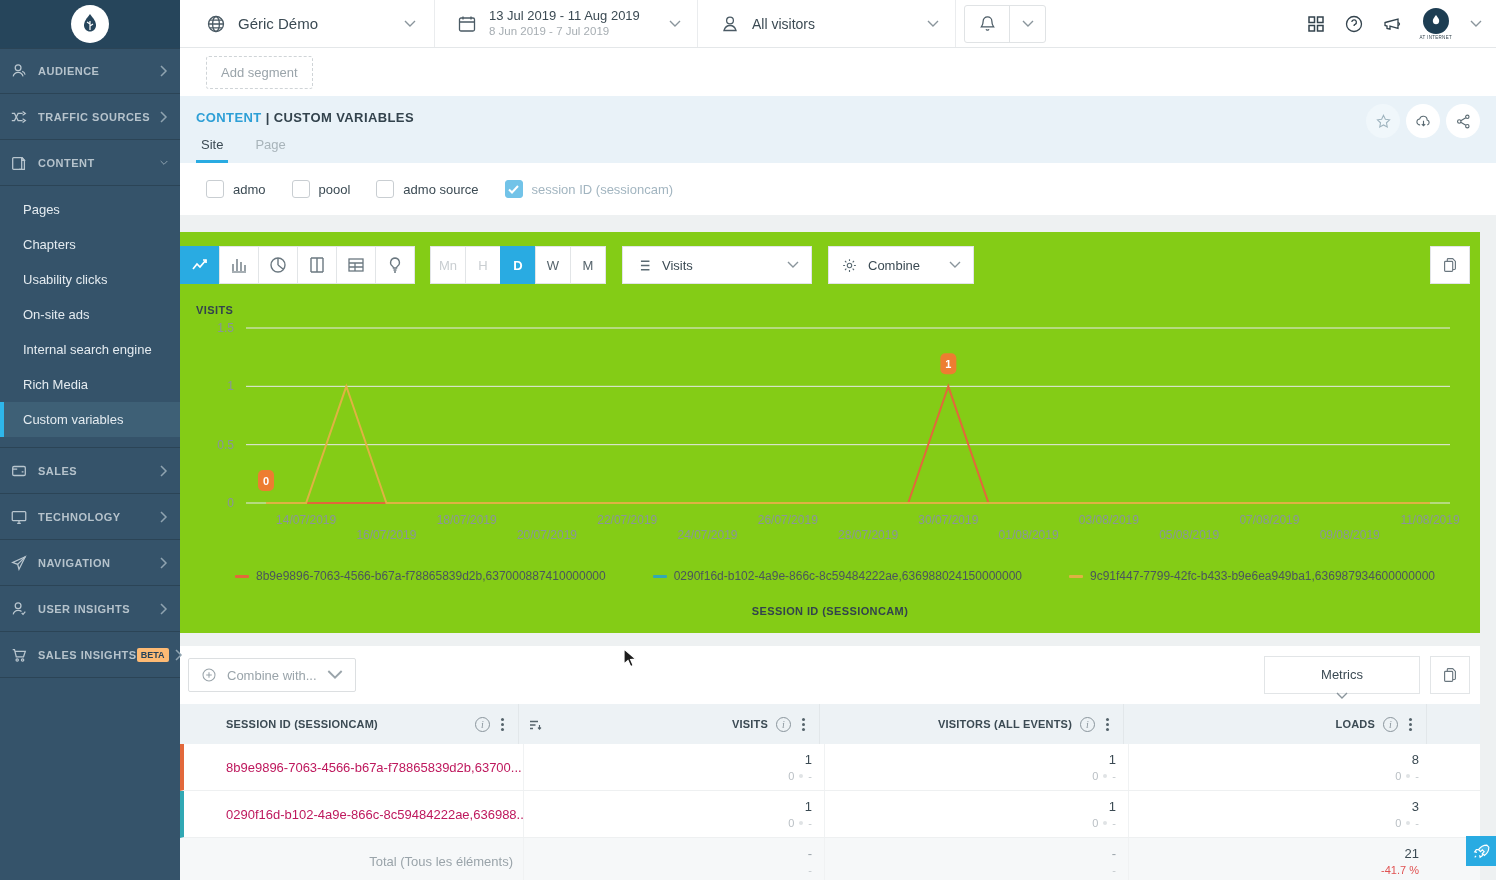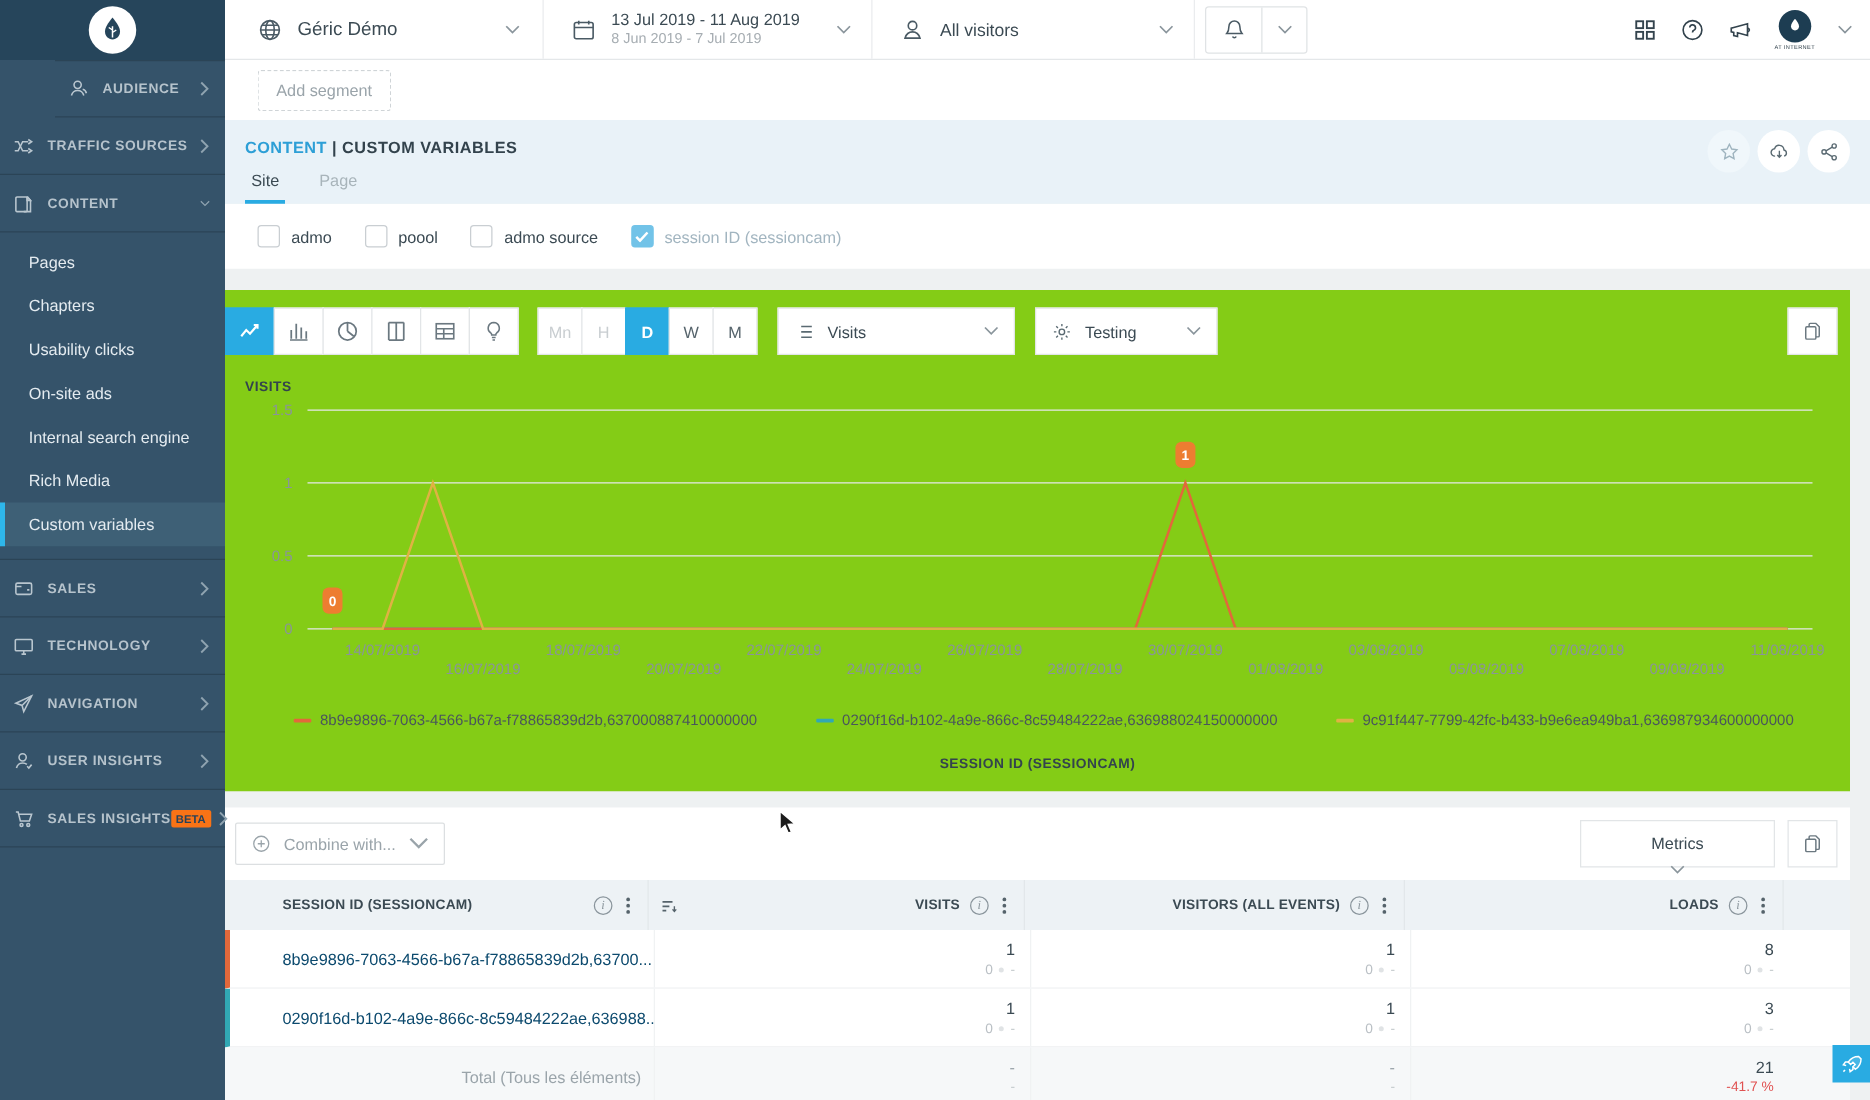--- a/index.html
+++ b/index.html
@@ -4,27 +4,27 @@
 <style>
   * { margin:0; padding:0; box-sizing:border-box; }
   html,body { width:1496px; height:880px; overflow:hidden; background:#eef1f2;
     font-family:"Liberation Sans", sans-serif; color:#3b4a53; }
 
   
   #sidebar { position:absolute; left:0; top:0; width:180px; height:880px; background:#35536a; z-index:5; }
   .logo-block { height:48px; background:#26455b; display:flex; align-items:center; justify-content:center; cursor:pointer; }
   .logo-circle { width:38px; height:38px; border-radius:50%; background:#fff; display:flex; align-items:center; justify-content:center; }
   .nav-section { height:46px; display:flex; align-items:center; padding:0 12px 0 8px; border-bottom:1px solid rgba(0,0,0,.18); cursor:pointer; }
-  .nav-section:first-child { border-top:1px solid rgba(0,0,0,.18);margin-left:44px; }
+  .nav-section:first-child { border-top:1px solid rgba(0,0,0,.18); }
   .nicon { width:22px; height:20px; display:flex; align-items:center; justify-content:center; color:#b9c6cf; margin-right:8px; flex:none; }
   .nicon svg { width:18px; height:18px; }
   .nlabel { font-size:11px; font-weight:bold; letter-spacing:.5px; color:#b6c3cc; flex:1; white-space:nowrap; }
   .nchev { color:#8fa3b0; display:flex; }
   .nchev svg { width:8px; height:12px; }
-  .beta-badge { background:#f97316; color:#27425a; font-size:9px; font-weight:bold; border-radius:2px; padding:2px 4px; margin-right:6px; }
+  .beta-badge { background:#fdba74; color:#27425a; font-size:9px; font-weight:bold; border-radius:2px; padding:2px 4px; margin-right:6px; }
   .nav-sub { padding:6px 0 10px 0; border-bottom:1px solid rgba(0,0,0,.18); }
   .nav-subitem { height:35px; line-height:35px; padding-left:23px; font-size:13px; color:#e4ebf0; cursor:pointer; border-left:4px solid transparent; padding-left:19px; }
   .nav-subitem.selected { background:#3e6076; border-left-color:#2eb6ea; }
 
   
   #main { margin-left:180px; }
 
   
   #topbar { height:48px; background:#fff; border-bottom:1px solid #e4e7e9; display:flex; align-items:stretch; }
   .tb-section { display:flex; align-items:center; border-right:1px solid #eaecee; cursor:pointer; }
@@ -125,21 +125,21 @@
   .th:last-child { border-right:none; }
   .th-first { padding-left:46px; }
   .th-spacer { flex:1; }
   .info-icon { width:15px; height:15px; border:1px solid #8a959c; border-radius:50%; color:#8a959c; font-size:10px; font-weight:normal; display:flex; align-items:center; justify-content:center; margin-left:8px; cursor:pointer; font-style:italic; font-family:"Liberation Serif",serif; }
   .kebab { width:12px; height:16px; display:flex; align-items:center; justify-content:center; margin-left:6px; cursor:pointer; }
   .kebab i { width:3px; height:3px; border-radius:50%; background:#55636b; box-shadow:0 -5px 0 #55636b, 0 5px 0 #55636b; }
   .sort-icon { color:#55636b; display:flex; margin-right:auto; }
   .sort-icon svg { width:13px; height:13px; }
 
   .t-row { height:47px; border-bottom:1px solid #eef0f1; border-left:4px solid transparent; background:#fff; }
-  .td-label { display:flex; align-items:center; font-size:13px; color:#0c4a6e; padding-left:42px; overflow:hidden; white-space:nowrap; }
+  .td-label { display:flex; align-items:center; font-size:13px; color:#be185d; padding-left:42px; overflow:hidden; white-space:nowrap; }
   .td-num { display:flex; flex-direction:column; align-items:flex-end; justify-content:center; padding-right:12px; border-left:1px solid #f0f2f3; }
   .td-num .val { font-size:13px; color:#3b4a53; line-height:1.4; }
   .cmp-line { display:flex; align-items:center; gap:5px; font-size:11px; color:#b9bfc4; line-height:1.3; }
   .cmp-dot { width:4px; height:4px; border-radius:50%; background:#e0e3e5; }
   .cmp-trend { color:#c4cacd; }
   .t-total { height:46px; background:#f6f8f9; border-left:4px solid transparent; }
   .td-total-label { display:flex; align-items:center; justify-content:flex-end; font-size:13px; color:#9aa4aa; padding-right:10px; }
   .neg { color:#e05252 !important; }
 
   
@@ -511,21 +511,21 @@
             <svg viewBox="0 0 12 8" fill="none" stroke="currentColor" stroke-width="1.4">
               <path d="M1 1l5 5 5-5"></path>
             </svg>
           </span>
       </div>
       <div class="dd" id="options-dd">
         <svg class="dd-icon" viewBox="0 0 20 20" fill="none" stroke="currentColor" stroke-width="1.3">
             <circle cx="10" cy="10" r="2.6"></circle>
             <path d="M10 2.5v2.3M10 15.2v2.3M2.5 10h2.3M15.2 10h2.3M4.7 4.7l1.6 1.6M13.7 13.7l1.6 1.6M15.3 4.7l-1.6 1.6M6.3 13.7l-1.6 1.6"></path>
           </svg>
-        <span class="dd-label">Testing</span>
+        <span class="dd-label">Combine</span>
         <span class="chev">
             <svg viewBox="0 0 12 8" fill="none" stroke="currentColor" stroke-width="1.4">
               <path d="M1 1l5 5 5-5"></path>
             </svg>
           </span>
       </div>
       <span class="export-btn">
           <svg viewBox="0 0 20 20" fill="none" stroke="currentColor" stroke-width="1.3">
             <rect x="4" y="6" width="9" height="11" rx="1"></rect>
             <path d="M7 6V4a1 1 0 0 1 1-1h5l3 3v8a1 1 0 0 1-1 1h-2"></path>

